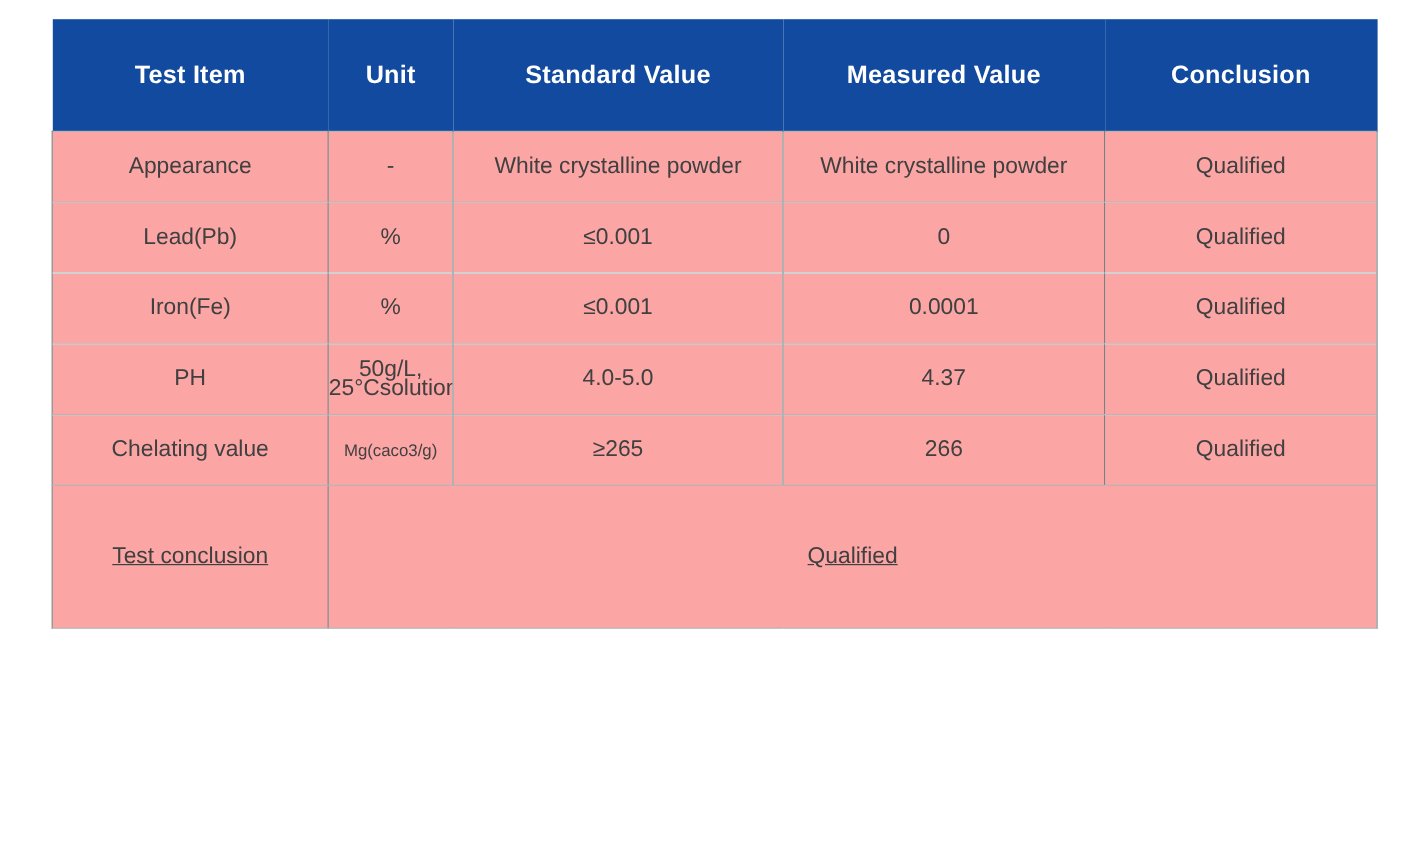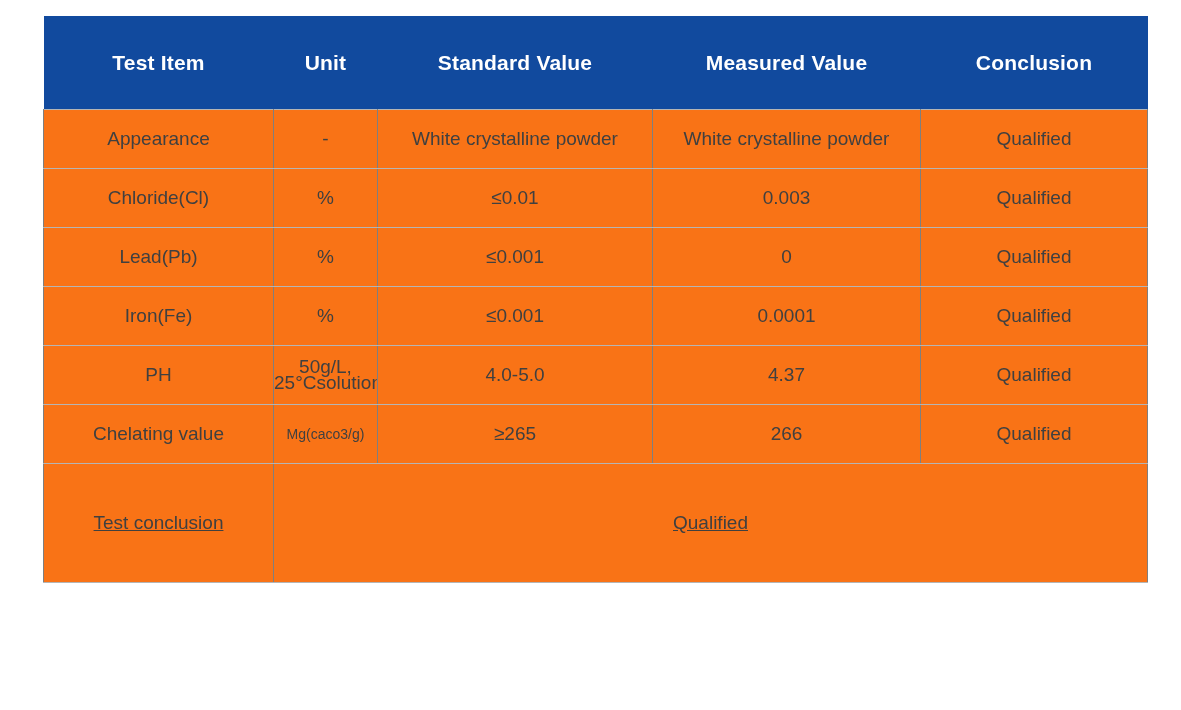--- a/index.html
+++ b/index.html
@@ -31,21 +31,21 @@
     color: #ffffff;
     font-size: 21px;
     font-weight: bold;
     text-align: center;
     vertical-align: middle;
     border: none;
     letter-spacing: 0.2px;
   }
   table.coa tbody td {
     height: 58px;
-    background: #f97316;
+    background: #fca5a5;
     color: #404040;
     font-size: 19px;
     text-align: center;
     vertical-align: middle;
     border-left: 1px solid #7f7f7f;
     border-right: 1px solid #7f7f7f;
     border-top: 1px solid #b5b5b5;
     border-bottom: 1px solid #b5b5b5;
     padding: 0;
     overflow: hidden;
@@ -94,27 +94,20 @@
 
       <tr>
         <td>Appearance</td>
         <td>-</td>
         <td class="small-text">White crystalline powder</td>
         <td class="small-text">White crystalline powder</td>
         <td>Qualified</td>
       </tr>
 
 
-      <tr>
-        <td>Chloride(Cl)</td>
-        <td>%</td>
-        <td>≤0.01</td>
-        <td>0.003</td>
-        <td>Qualified</td>
-      </tr>
 
       <tr>
         <td>Lead(Pb)</td>
         <td>%</td>
         <td>≤0.001</td>
         <td>0</td>
         <td>Qualified</td>
       </tr>
 
       <tr>

